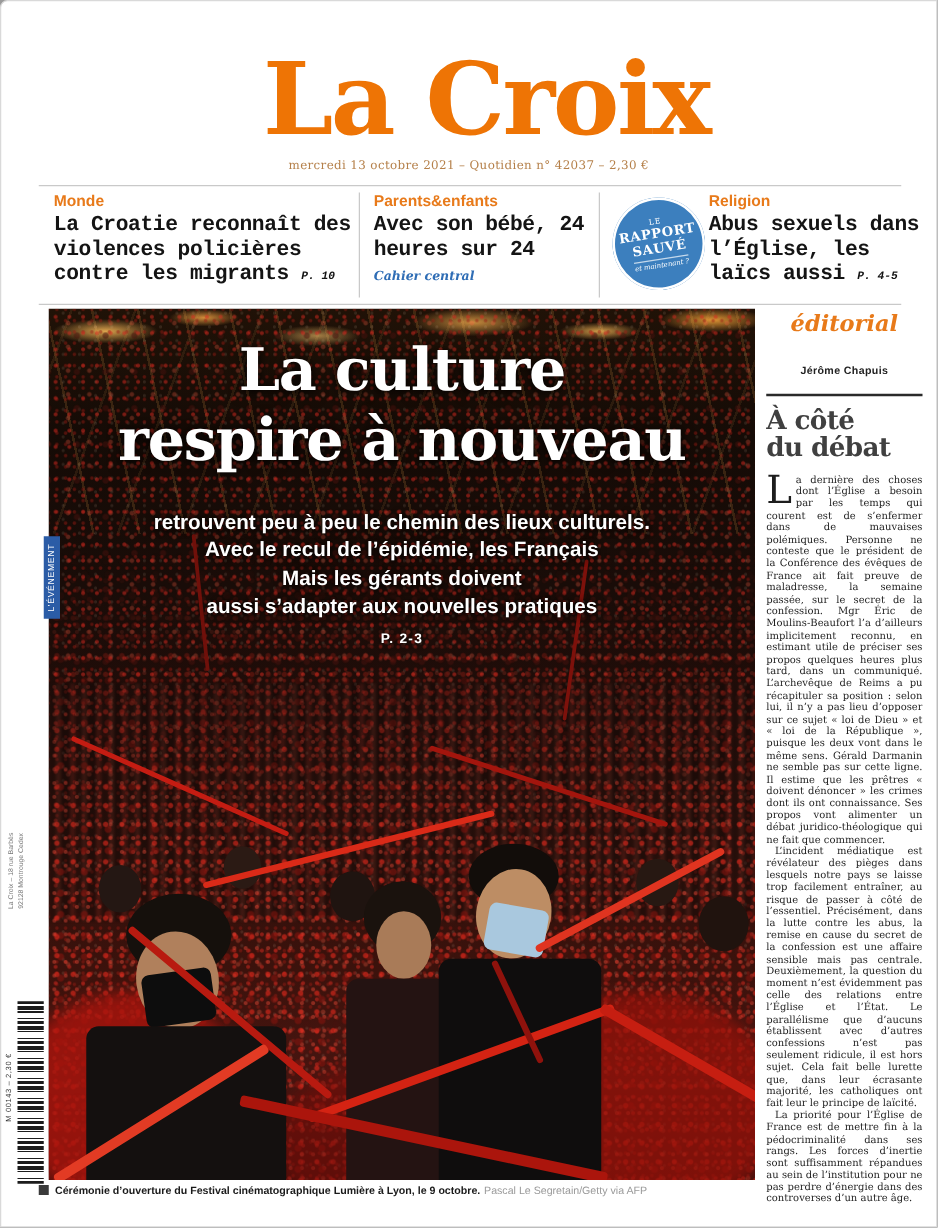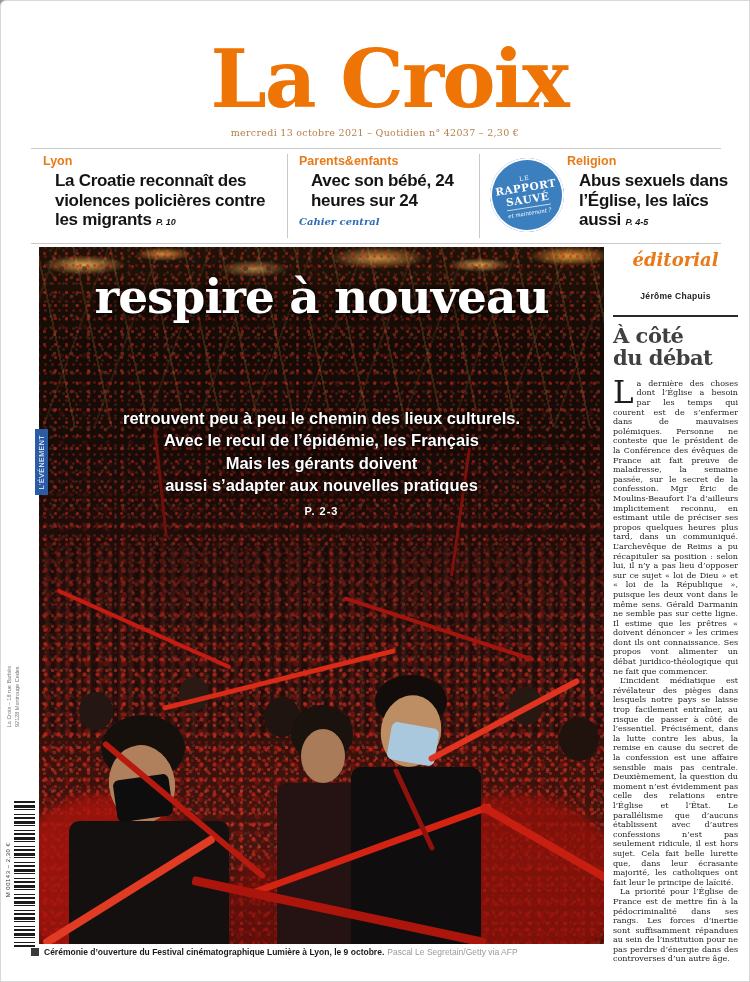--- a/index.html
+++ b/index.html
@@ -11,21 +11,21 @@
   .masthead .title{font-family:"DejaVu Serif",serif;font-weight:700;font-size:80px;line-height:88px;
         color:#ee7405;letter-spacing:-2px;}
   .dateline{position:absolute;top:126px;left:0;width:100%;text-align:center;
         font-family:"DejaVu Serif",serif;font-size:9.5px;color:#b5804a;letter-spacing:.3px;}
   .hrule{position:absolute;left:30px;width:690px;height:1px;background:#c9c9c9;}
   .r1{top:147px;} .r2{top:242px;}
   .vsep{position:absolute;top:153px;height:84px;width:1px;background:#c9c9c9;}
   
   .nav-col{position:absolute;top:153px;}
   .sec-label{font-family:"Liberation Sans",sans-serif;font-weight:700;font-size:12.5px;color:#e87a1a;margin-bottom:3px;}
-  .nav-head{font-family:Liberation Sans, sans-serif;font-weight:700;font-size:17px;line-height:1.16;color:#141414;letter-spacing:-.3px;margin-left:12px;}
+  .nav-head{font-family:Liberation Mono, monospace;font-weight:700;font-size:17px;line-height:1.16;color:#141414;letter-spacing:-.3px;}
   .pageref{font-size:9px;font-style:italic;font-weight:700;color:#141414;letter-spacing:0;}
   .cahier{font-family:"DejaVu Serif",serif;font-style:italic;font-weight:700;font-size:10px;color:#2f6db5;margin-top:6px;}
   .badge{position:absolute;left:489px;top:157px;width:74px;height:74px;border-radius:50%;
          background:#3c7fbe;color:#fff;display:flex;flex-direction:column;align-items:center;justify-content:center;
          transform:rotate(-9deg);text-align:center;font-family:"DejaVu Serif",serif;box-shadow:0 0 0 2px #fff inset;}
   .badge .b1{font-size:6px;letter-spacing:1px;}
   .badge .b2{font-size:10.5px;font-weight:700;letter-spacing:.5px;line-height:1.15;}
   .badge .b4{font-size:5.5px;font-style:italic;margin-top:2px;border-top:1px solid rgba(255,255,255,.7);padding-top:2px;}
   
   .photo{position:absolute;left:38px;top:246px;width:565px;height:697px;overflow:hidden;
@@ -111,21 +111,21 @@
 <div class="page">
 
   <div class="masthead">
     <div class="title">La Croix</div>
   </div>
   <div class="dateline">mercredi 13 octobre 2021 – Quotidien n° 42037 – 2,30 €</div>
 
   <div class="hrule r1"></div>
 
   <div class="nav-col" style="left:42px;width:238px;">
-    <div class="sec-label">Lyon</div>
+    <div class="sec-label">Monde</div>
     <div class="nav-head">
       <span>La Croatie reconnaît des violences policières contre les migrants</span>
       <span class="pageref">P. 10</span>
     </div>
   </div>
   <div class="vsep" style="left:286px;"></div>
 
   <div class="nav-col" style="left:298px;width:172px;">
     <div class="sec-label">Parents&amp;enfants</div>
     <div class="nav-head">Avec son bébé, 24 heures sur 24</div>
@@ -193,20 +193,21 @@
     <div class="stream" style="left:40px;top:560px;width:210px;height:6px;transform:rotate(40deg);background:#b81a10;"></div>
     <div class="stream" style="left:200px;top:600px;width:260px;height:7px;transform:rotate(-20deg);background:#d42313;"></div>
     <div class="stream" style="left:330px;top:560px;width:90px;height:5px;transform:rotate(65deg);background:#8f120c;"></div>
     <div class="stream" style="left:430px;top:600px;width:180px;height:8px;transform:rotate(30deg);background:#c61e11;"></div>
     <div class="stream" style="left:-10px;top:640px;width:200px;height:8px;transform:rotate(-32deg);background:#e23b24;"></div>
     <div class="stream" style="left:150px;top:660px;width:300px;height:9px;transform:rotate(12deg);background:#ab150c;"></div>
     <div class="stream" style="left:420px;top:200px;width:3px;height:130px;transform:rotate(8deg);background:#7d110b;"></div>
     <div class="stream" style="left:120px;top:180px;width:3px;height:110px;transform:rotate(-6deg);background:#70100a;"></div>
 
     <div class="feat-head">
+      <div>La culture</div>
       <div>respire à nouveau</div>
     </div>
     <div class="feat-sub">
       <div>retrouvent peu à peu le chemin des lieux culturels.</div>
       <div>Avec le recul de l’épidémie, les Français</div>
       <div>Mais les gérants doivent</div>
       <div>aussi s’adapter aux nouvelles pratiques</div>
     </div>
     <div class="feat-pref">P. 2-3</div>
   </div>

